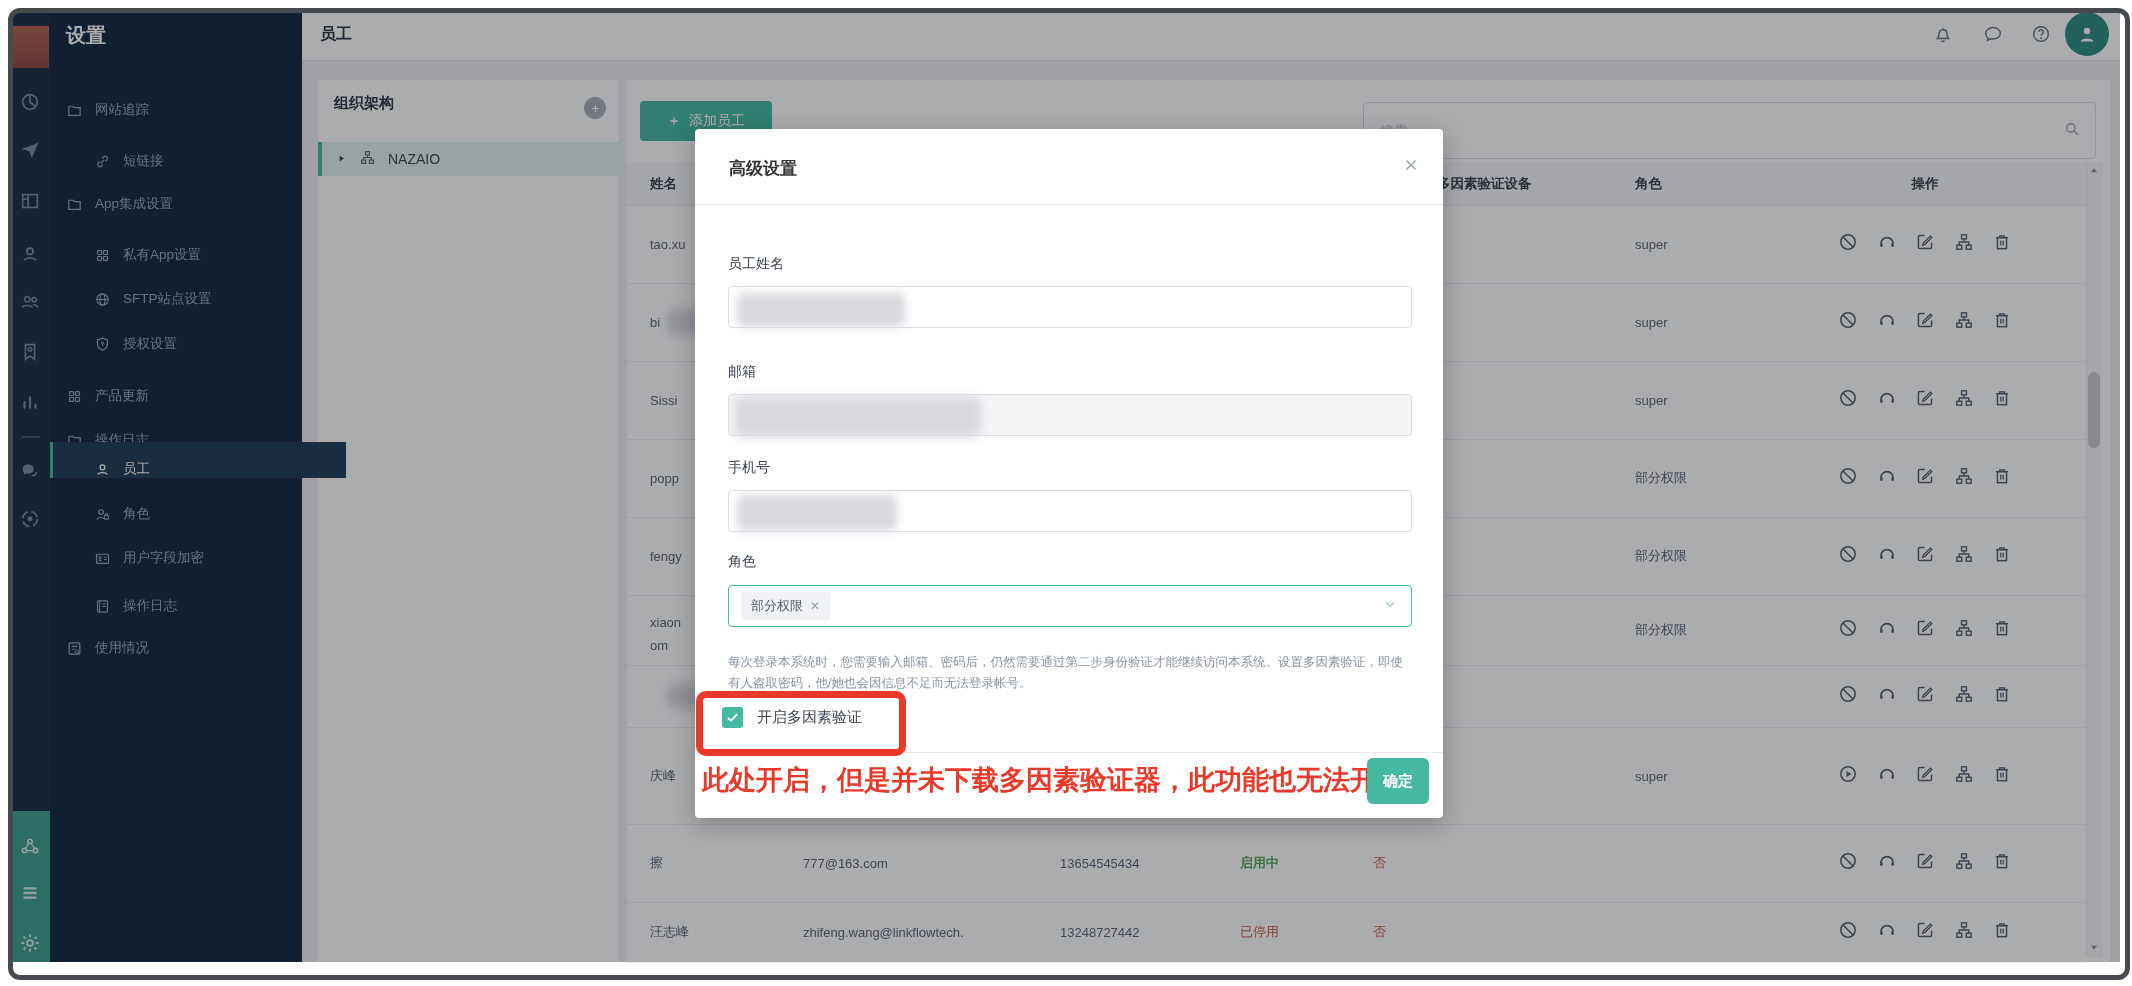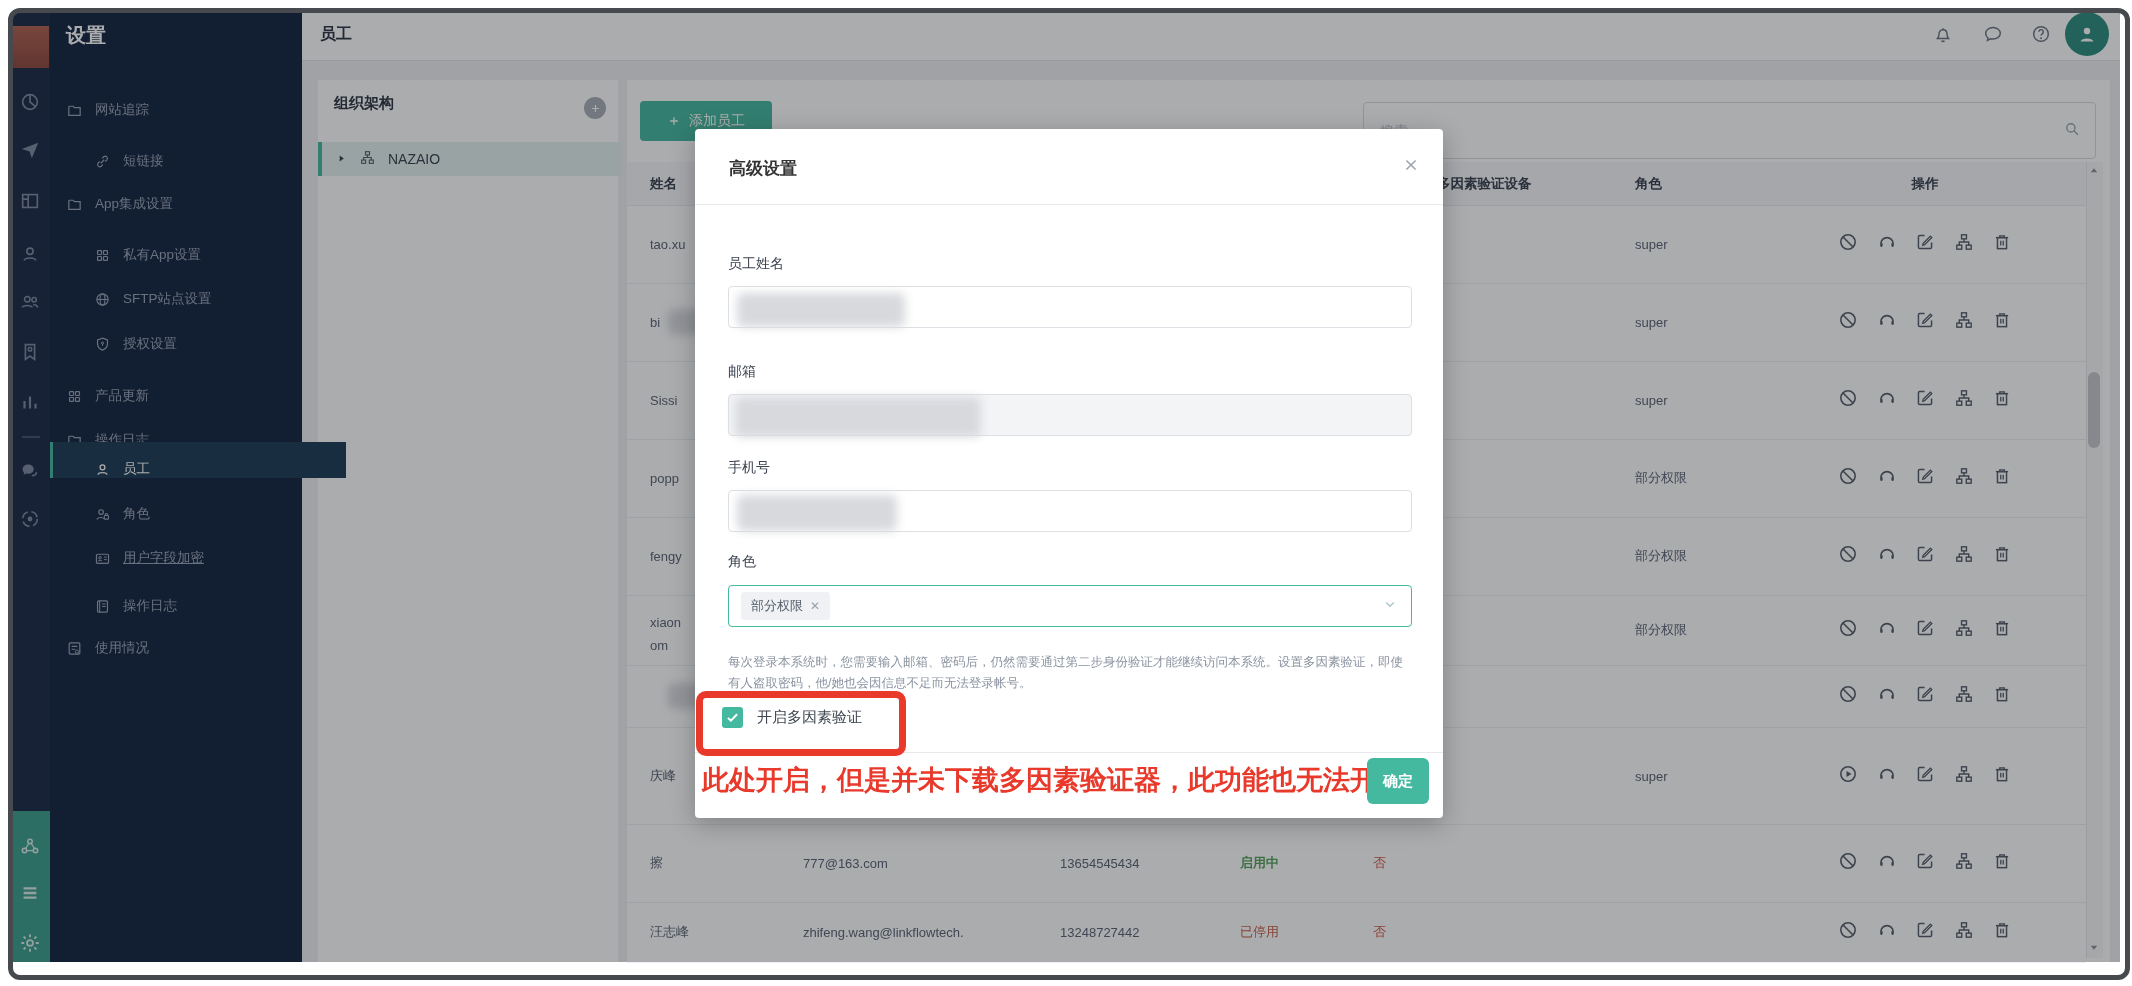--- a/index.html
+++ b/index.html
@@ -380,21 +380,21 @@
         <span>员工</span>
       </div>
       <div class="mItem" style="top: 487px; padding-left: 44px;">
         <span class="ic">
           <svg width="17" height="17">
             <use href="#i-userlock"></use>
           </svg>
         </span>
         <span>角色</span>
       </div>
-      <div class="mItem" style="top: 531px; padding-left: 44px; text-decoration: underline;">
+      <div class="mItem" style="top: 531px; padding-left: 44px;">
         <span class="ic">
           <svg width="17" height="17">
             <use href="#i-idcard"></use>
           </svg>
         </span>
         <span>用户字段加密</span>
       </div>
       <div class="mItem" style="top: 579px; padding-left: 44px;">
         <span class="ic">
           <svg width="17" height="17">

